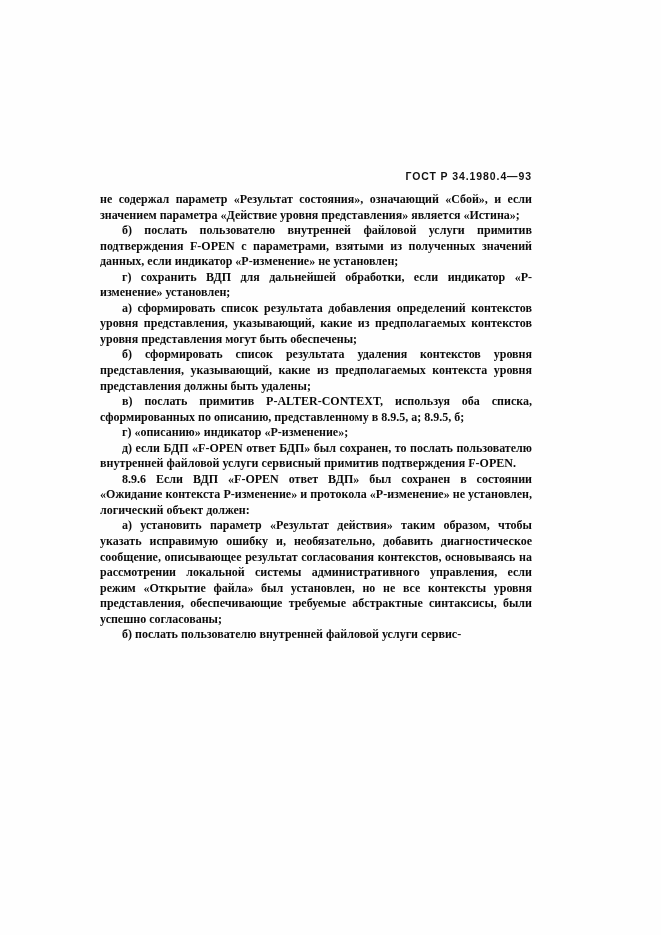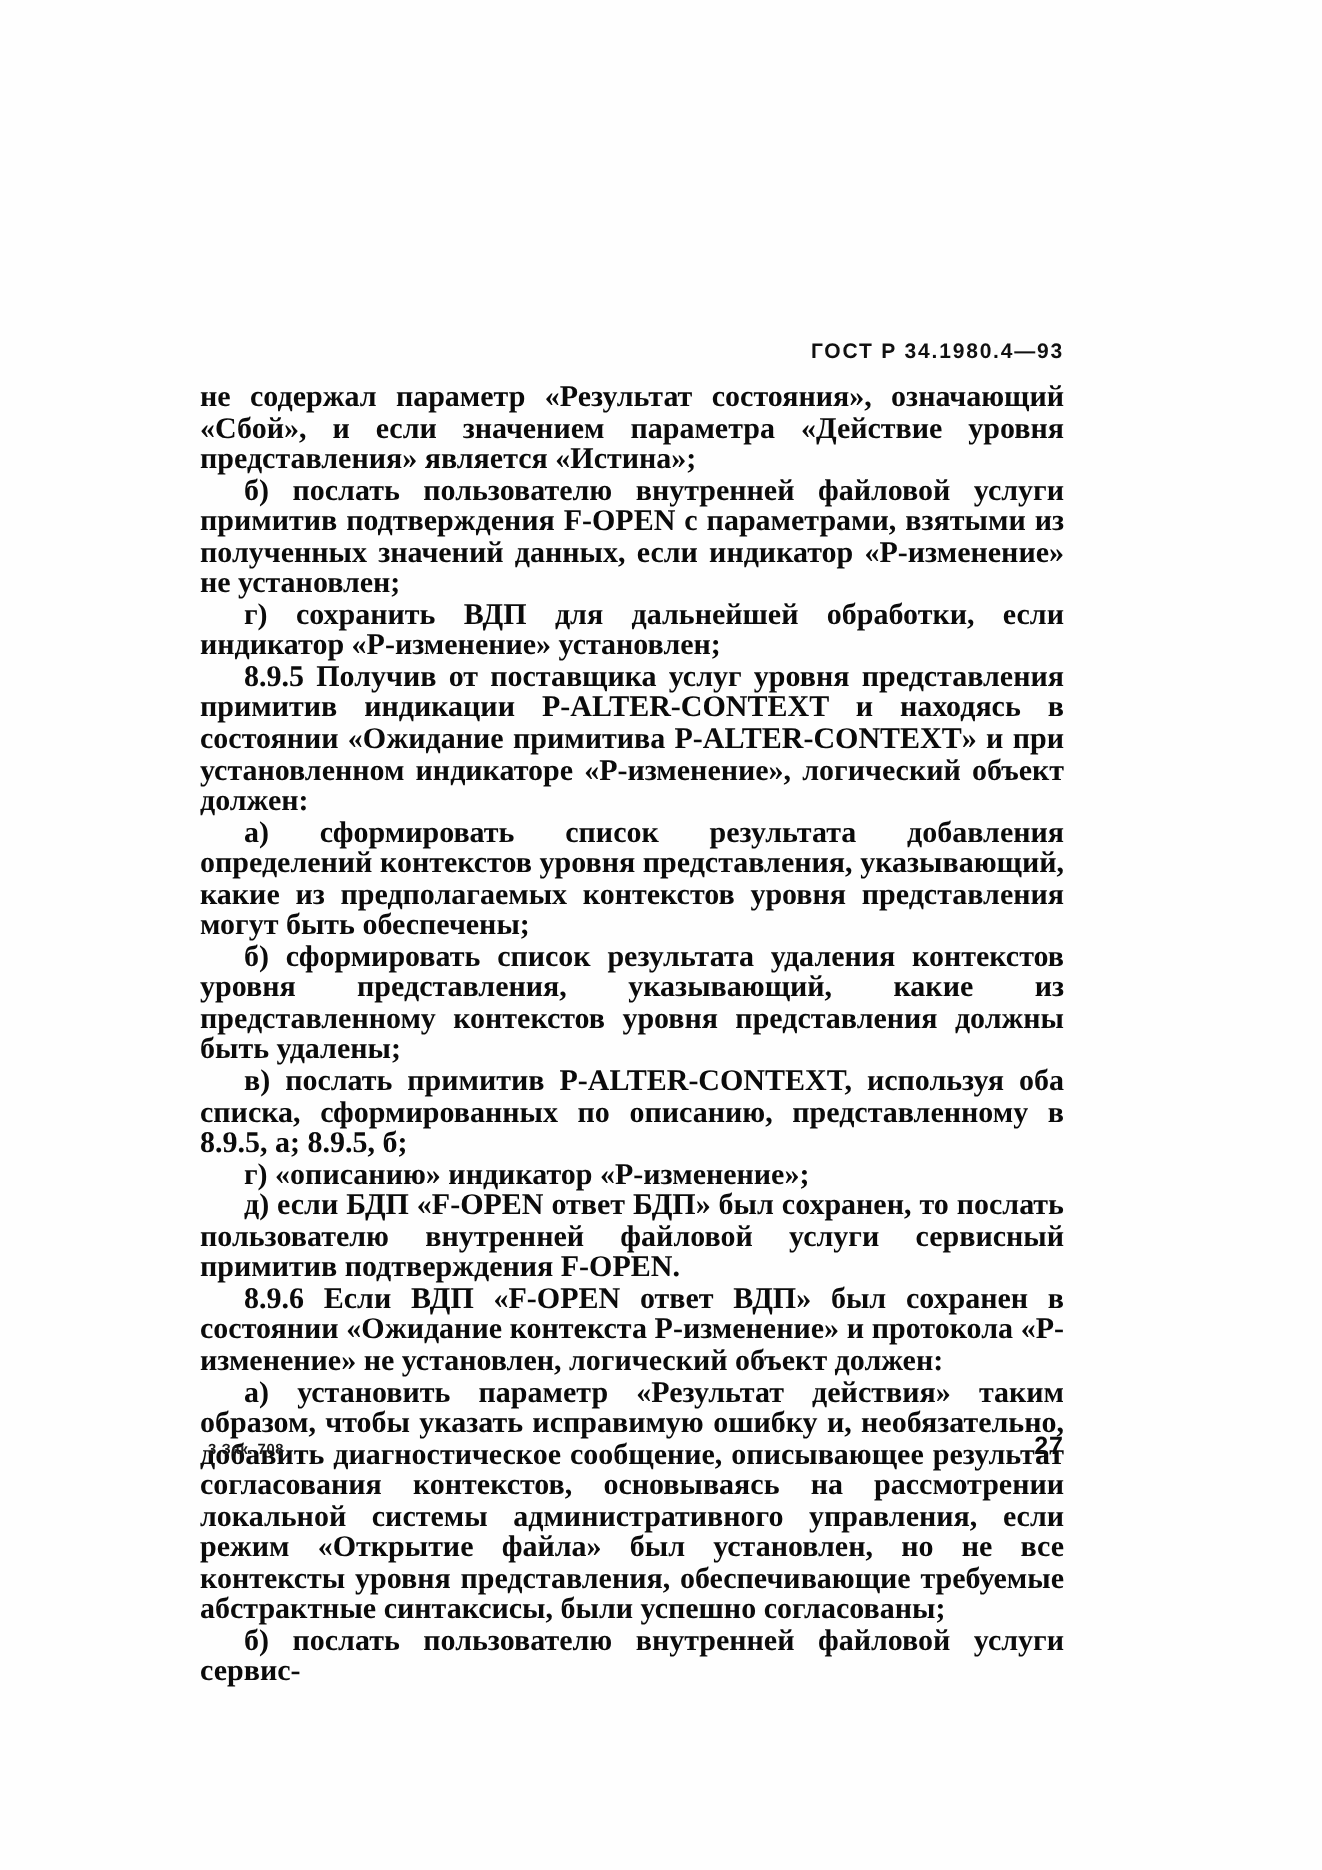--- a/index.html
+++ b/index.html
@@ -39,21 +39,21 @@
     letter-spacing: 0.9px;
     color: #111;
   }
 
   
   .text-column {
     position: absolute;
     left: 100px;
     top: 192px;
     width: 432px;
-    font-size: 15px;
+    font-size: 12px;
     line-height: 15.55px;
     text-align: justify;
     text-justify: inter-word;
     color: #0b0b0b;
     font-weight: 600;
   }
 
   .para {
     margin: 0;
     text-align: justify;
@@ -102,29 +102,24 @@
 <body>
 
 <div class="page">
 
   <div class="doc-header">ГОСТ Р 34.1980.4—93</div>
 
   <div class="text-column">
     <p class="para flush">не содержал параметр «Результат состояния», означающий «Сбой», и если значением параметра «Действие уровня представления» является «Истина»;</p>
     <p class="para indent">б) послать пользователю внутренней файловой услуги примитив подтверждения F-OPEN с параметрами, взятыми из полученных значений данных, если индикатор «Р-изменение» не установлен;</p>
     <p class="para indent">г) сохранить ВДП для дальнейшей обработки, если индикатор «Р-изменение» установлен;</p>
-    <p class="para indent">8.9.5 Получив от поставщика услуг уровня представления примитив индикации P-ALTER-CONTEXT и находясь в состоянии «Ожидание примитива P-ALTER-CONTEXT» и при установленном индикаторе «Р-изменение», логический объект должен:</p>
     <p class="para indent">а) сформировать список результата добавления определений контекстов уровня представления, указывающий, какие из предполагаемых контекстов уровня представления могут быть обеспечены;</p>
-    <p class="para indent">б) сформировать список результата удаления контекстов уровня представления, указывающий, какие из представленному контекстов уровня представления должны быть удалены;</p>
+    <p class="para indent">б) сформировать список результата удаления контекстов уровня представления, указывающий, какие из предполагаемых контекста уровня представления должны быть удалены;</p>
     <p class="para indent">в) послать примитив P-ALTER-CONTEXT, используя оба списка, сформированных по описанию, представленному в 8.9.5, а; 8.9.5, б;</p>
     <p class="para indent">г) «описанию» индикатор «Р-изменение»;</p>
     <p class="para indent">д) если БДП «F-OPEN ответ БДП» был сохранен, то послать пользователю внутренней файловой услуги сервисный примитив подтверждения F-OPEN.</p>
     <p class="para indent">8.9.6 Если ВДП «F-OPEN ответ ВДП» был сохранен в состоянии «Ожидание контекста Р-изменение» и протокола «Р-изменение» не установлен, логический объект должен:</p>
     <p class="para indent">а) установить параметр «Результат действия» таким образом, чтобы указать исправимую ошибку и, необязательно, добавить диагностическое сообщение, описывающее результат согласования контекстов, основываясь на рассмотрении локальной системы административного управления, если режим «Открытие файла» был установлен, но не все контексты уровня представления, обеспечивающие требуемые абстрактные синтаксисы, были успешно согласованы;</p>
     <p class="para indent">б) послать пользователю внутренней файловой услуги сервис-</p>
   </div>
 
-  <div class="doc-footer">
-    <div class="footer-signature">3 Зак. 708</div>
-    <div class="footer-folio">27</div>
-  </div>
 
 </div>
 
 </body></html>

